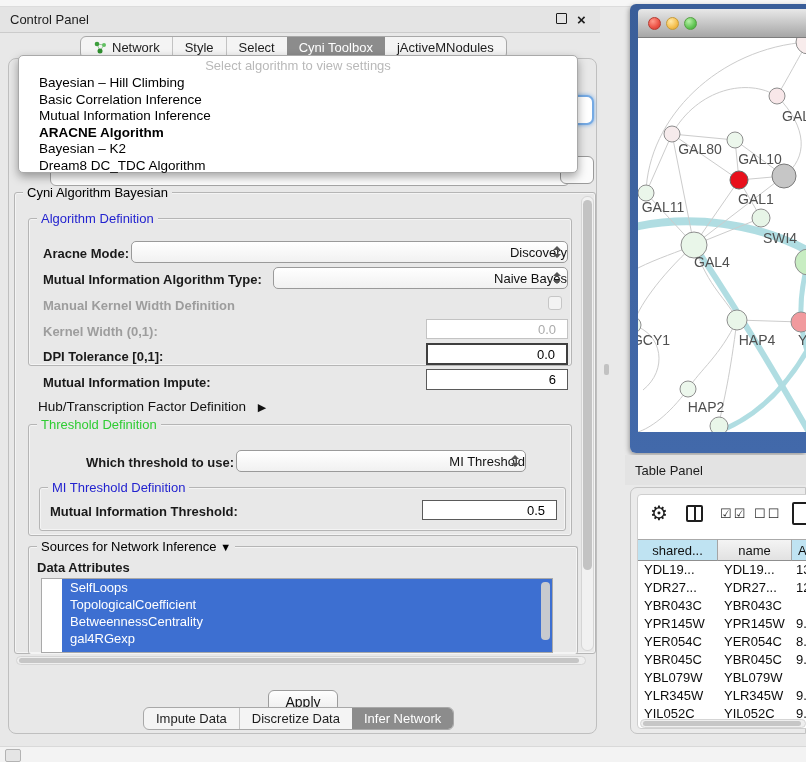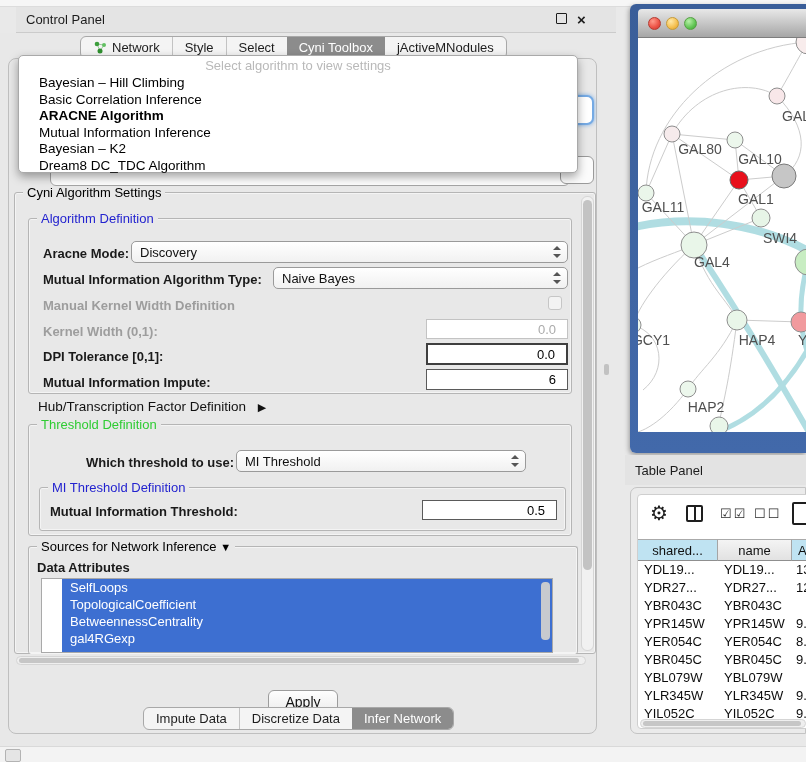--- a/index.html
+++ b/index.html
@@ -2,21 +2,21 @@
 <html><head>
 <meta charset="utf-8">
 <style>
   * { margin:0; padding:0; box-sizing:border-box; }
   html,body { width:806px; height:762px; overflow:hidden; position:relative;
     font-family:"Liberation Sans", sans-serif; background:#e9e9e9; }
   .abs { position:absolute; }
 
   
   .top-strip { left:0; top:0; width:806px; height:7px; background:#f6f6f6; border-bottom:1px solid #dcdcdc; }
-  .panel-header { left:16px; top:7px; width:600px; height:26px; background:#e4e4e4; border-bottom:1px solid #cbcbcb;
+  .panel-header { left:0; top:7px; width:600px; height:26px; background:#e4e4e4; border-bottom:1px solid #cbcbcb;
     display:flex; align-items:center; }
   .panel-header .title { margin-left:10px; font-size:13px; color:#1c1c1c; }
   .float-icon { left:556px; top:13px; width:11px; height:11px; border:1.5px solid #1c1c1c; border-radius:1px; }
   .close-icon { left:577px; top:7px; font-size:15px; font-weight:900; color:#1c1c1c; line-height:26px; }
 
   .cp-bg { left:0; top:33px; width:600px; height:713px; background:#e8e8e8; }
 
   
   .tabbar { display:flex; border:1px solid #a8a8a8; border-radius:6px; overflow:hidden;
     background:#f4f4f4; height:23px; font-size:13px; color:#1d1d1d; }
@@ -42,21 +42,21 @@
 
   
   .group { border:1px solid #b5b5b5; border-radius:3px; box-shadow:inset 0 0 0 1px #f4f4f4; }
   .gtitle { position:absolute; top:-8px; left:8px; background:#e8e8e8; padding:0 4px; font-size:13px; white-space:nowrap; }
   .blue  { color:#2323cf; }
   .green { color:#2fcc33; }
   .lbl   { position:absolute; font-size:13px; font-weight:bold; color:#1a1a1a; white-space:nowrap; }
   .lbl.dis { color:#9d9d9d; }
 
   .combo { position:absolute; background:linear-gradient(#ffffff,#f1f1f1); border:1px solid #9a9a9a; border-radius:5px;
-    font-size:13px; display:flex; align-items:center; padding-left:8px; color:#111; }
+    font-size:13px; display:flex; align-items:center; padding-left:8px; color:#111;justify-content:flex-end; }
   .combo .arrows { position:absolute; right:6px; top:50%; transform:translateY(-50%); width:9px; height:12px; }
   .combo .arrows::before { content:""; position:absolute; top:0; left:1px; border-left:4px solid transparent;
     border-right:4px solid transparent; border-bottom:4px solid #555; }
   .combo .arrows::after { content:""; position:absolute; bottom:0; left:1px; border-left:4px solid transparent;
     border-right:4px solid transparent; border-top:4px solid #555; }
 
   .field { position:absolute; background:#fff; font-size:13px; text-align:right; padding:0 11px;
     display:flex; align-items:center; justify-content:flex-end; }
   .field.dis { border:1px solid #c3c3c3; color:#ababab; }
   .field.strong { border:2px solid #3f3f3f; color:#000; }
@@ -155,35 +155,35 @@
 </div>
 
 <div class="abs sliver sliver-combo"></div>
 <div class="abs sliver sliver-wide"></div>
 <div class="abs sliver sliver-box1"></div>
 
 <div class="abs popup">
   <div class="prompt">Select algorithm to view settings</div>
   <div class="item">Bayesian – Hill Climbing</div>
   <div class="item">Basic Correlation Inference</div>
+  <div class="item">Mutual Information Inference</div>
   <div class="item bold">ARACNE Algorithm</div>
-  <div class="item">Mutual Information Inference</div>
   <div class="item">Bayesian – K2</div>
   <div class="item">Dream8 DC_TDC Algorithm</div>
 </div>
 
 <div class="abs group" style="left:14px; top:192px; width:582px; height:462px;">
-  <span class="gtitle">Cyni Algorithm Settings</span>
+  <span class="gtitle">Cyni Algorithm Bayesian</span>
 </div>
 
 <div class="abs vscroll" style="left:581px; top:196px; width:13px; height:455px;">
   <div class="thumb" style="top:3px; height:370px;"></div>
 </div>
 
-<div class="abs group" style="left:28px; top:218px; width:544px; height:176px;text-decoration:underline;">
+<div class="abs group" style="left:28px; top:218px; width:544px; height:148px;text-decoration:underline;">
   <span class="gtitle blue">Algorithm Definition</span>
 
   <span class="lbl" style="left:14px; top:27px;">Aracne Mode:</span>
   <div class="combo" style="left:102px; top:22px; width:437px; height:22px;">
     <span>Discovery</span>
     <span class="arrows"></span>
   </div>
 
   <span class="lbl" style="left:14px; top:53px;">Mutual Information Algorithm Type:</span>
   <div class="combo" style="left:244px; top:48px; width:295px; height:22px;">

